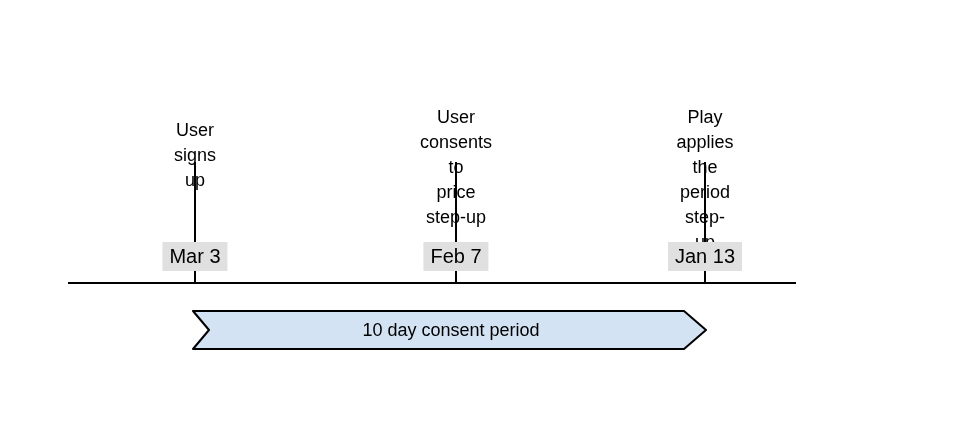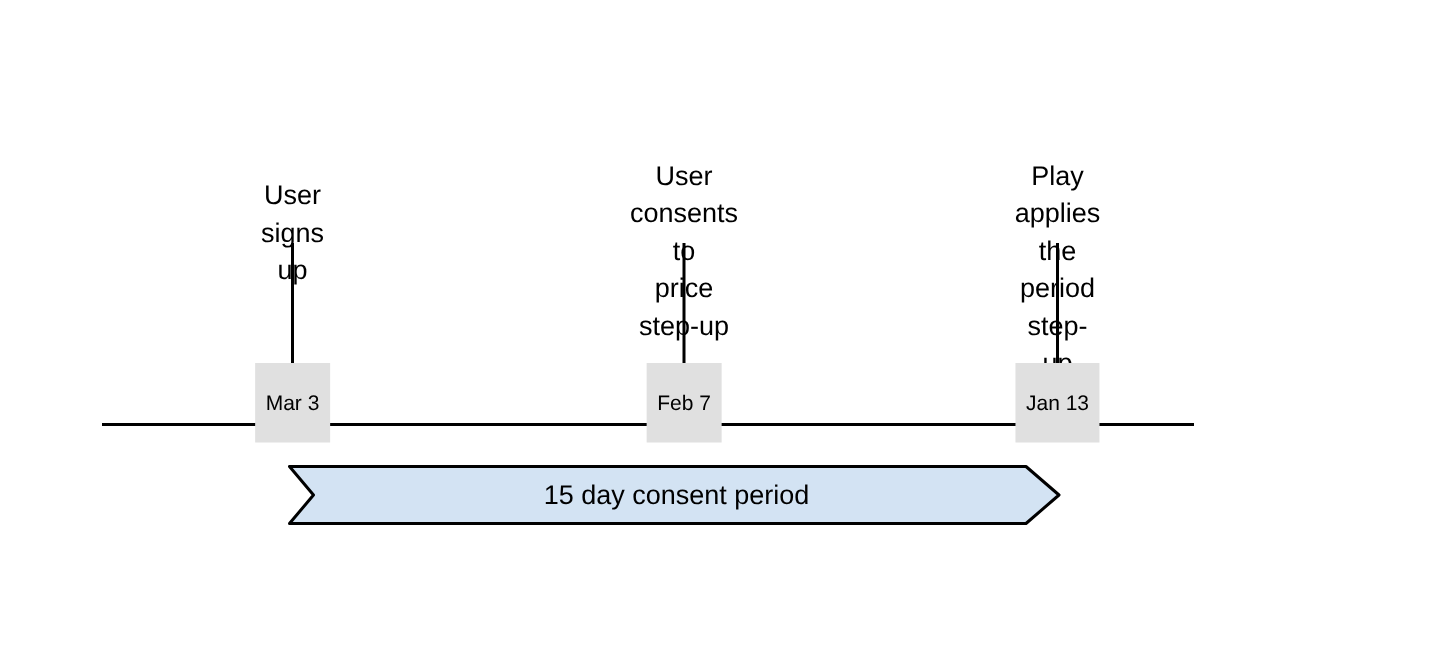--- a/index.html
+++ b/index.html
@@ -45,23 +45,23 @@
     left:-1px;top:162px;
     width:2px;height:121px;
     background:var(--line-color);
     z-index:1;
   }
   .date-chip{
     position:absolute;
     top:242px;
     transform:translateX(-50%);
     background:var(--chip-bg);
-    font-size:14px;
+    font-size:20px;
     line-height:25px;
-    padding:14px 7px;
+    padding:2px 7px;
     white-space:nowrap;
     z-index:2;
   }
   .banner-svg{
     position:absolute;
     left:0;top:0;
     width:958px;height:446px;
   }
   .banner-svg polygon{
     stroke:var(--line-color);
@@ -102,15 +102,15 @@
     <div class="event-label double">Play applies the
 period step-up</div>
     <div class="tick"></div>
     <div class="date-chip">Jan 13</div>
   </div>
 
   <svg class="banner-svg" viewBox="0 0 958 446" aria-hidden="true">
     <polygon points="193,311 684,311 706,330 684,349 193,349 209,330" fill="#d3e3f3"></polygon>
   </svg>
 
-  <div class="banner-label">15 day consent period</div>
+  <div class="banner-label">10 day consent period</div>
 
 </div>
 
 </body></html>

